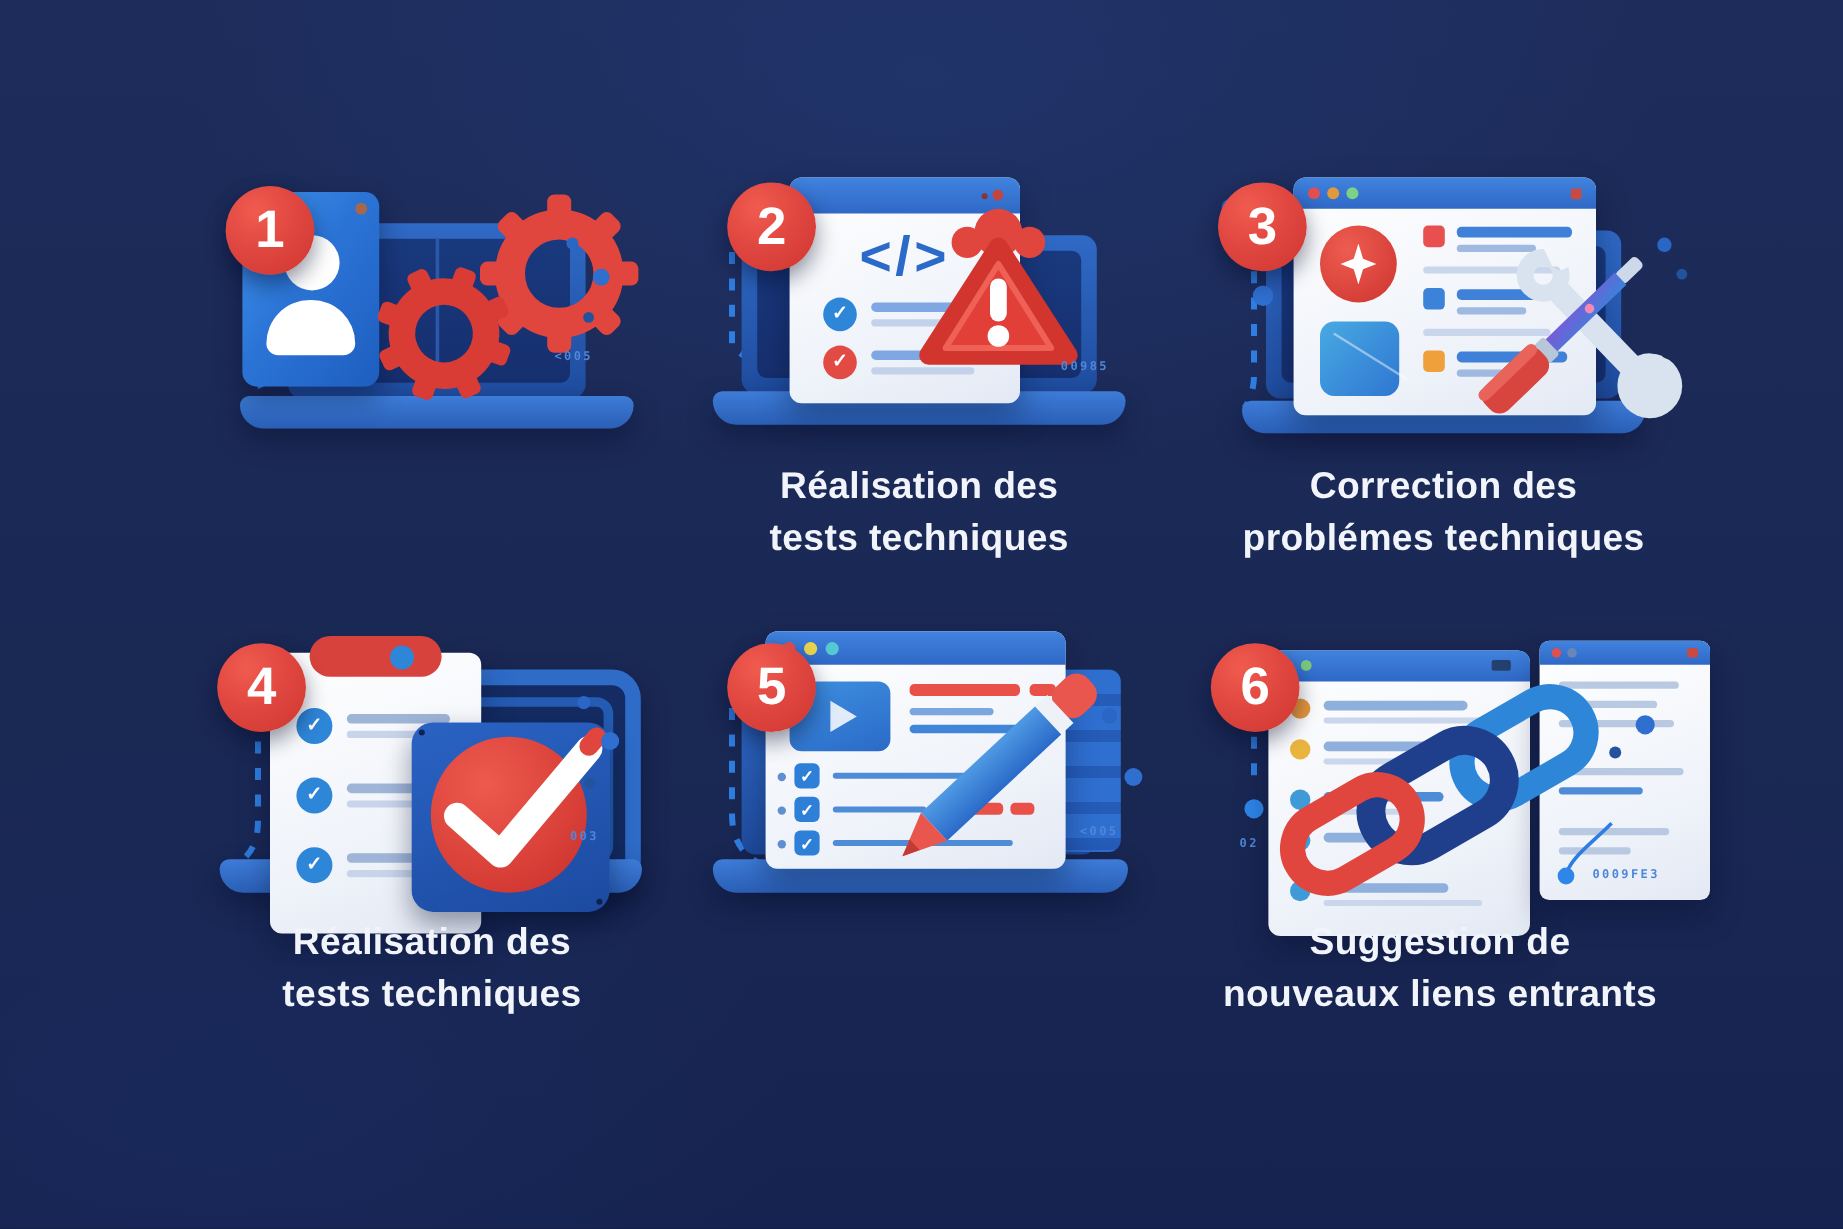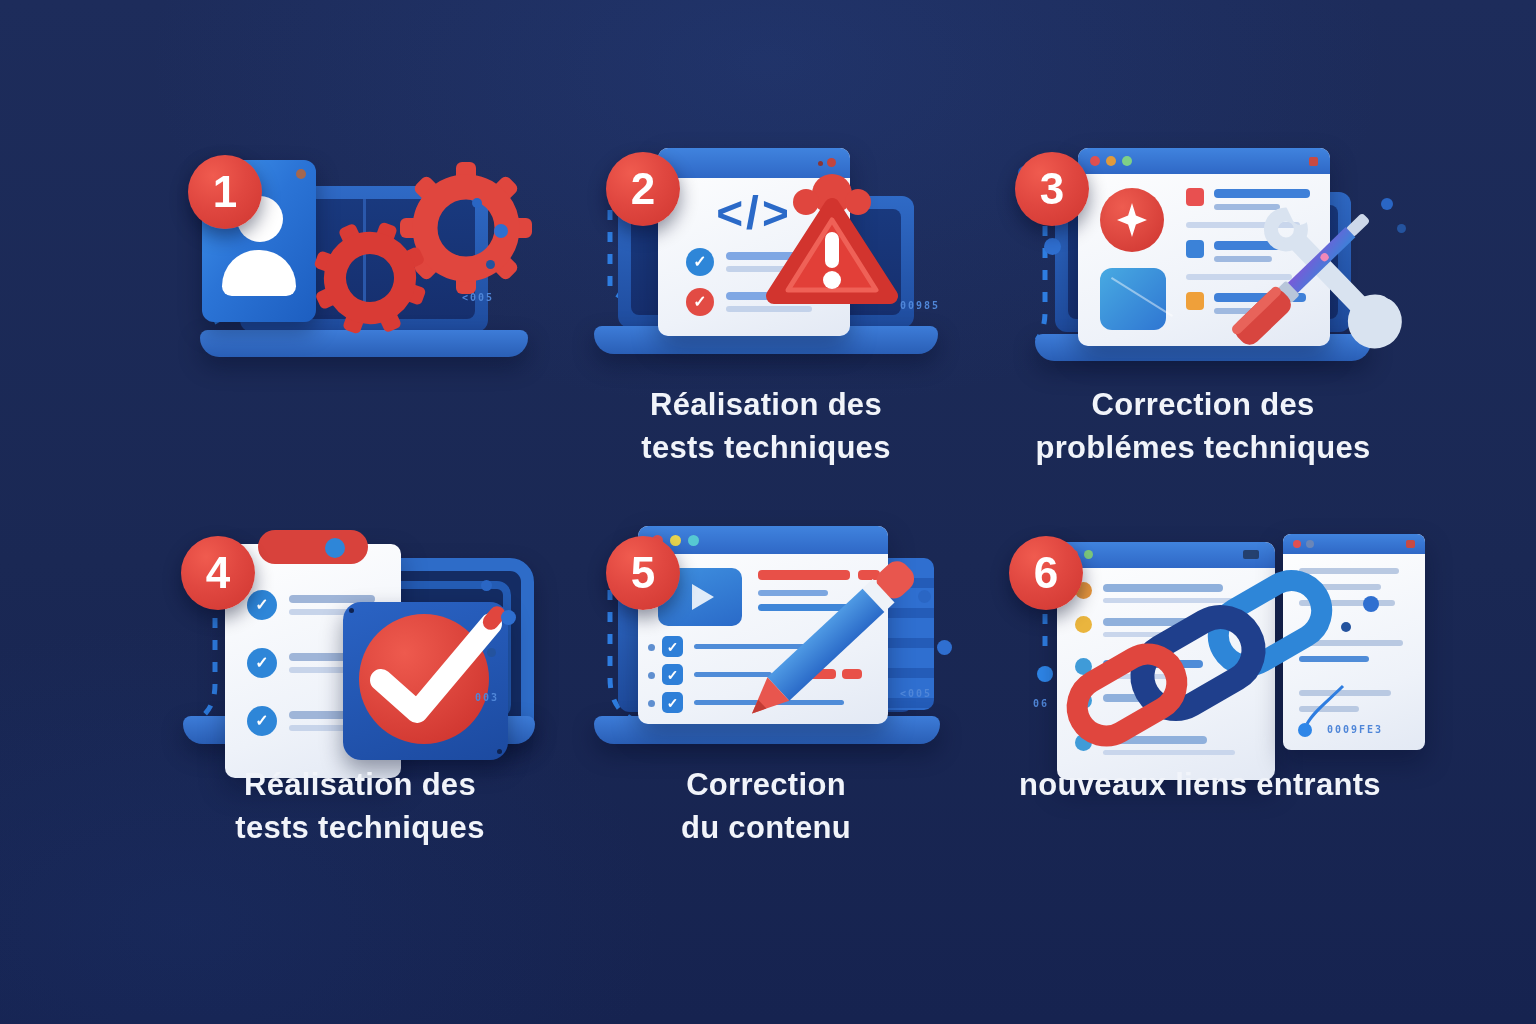--- a/index.html
+++ b/index.html
@@ -130,21 +130,21 @@
       </div>
       <svg class="dash" style="left:190px;top:34px;width:152px;height:146px;" viewBox="0 0 152 146">
         <circle cx="76" cy="20" r="20" fill="#e0463e"></circle>
         <circle cx="50" cy="28" r="13" fill="#e0463e"></circle>
         <circle cx="102" cy="28" r="13" fill="#e0463e"></circle>
         <polygon points="76,32 134,122 18,122" fill="#e23f38" stroke="#d2342e" stroke-width="16" stroke-linejoin="round"></polygon>
         <polygon points="76,46 120,116 32,116" fill="none" stroke="#ef6157" stroke-width="5" stroke-linejoin="round"></polygon>
         <rect x="69" y="58" width="14" height="36" rx="7" fill="#fff"></rect>
         <circle cx="76" cy="106" r="9" fill="#fff"></circle>
       </svg>
-      <div class="micro" style="left:334px;top:160px;">00985</div>
+      <div class="micro" style="left:318px;top:160px;">00985</div>
     </div>
     <div class="badge" style="left:40px;top:12px;">
       <span>2</span>
     </div>
     <div class="caption">
       <div>Réalisation des</div>
       <div>tests techniques</div>
     </div>
   </div>
 
@@ -330,33 +330,29 @@
           <polygon points="120,196 132,196 126,210" fill="#c23b34"></polygon>
         </g>
       </svg>
       <div class="dot" style="left:352px;top:70px;width:13px;height:13px;background:#2a66c4;"></div>
       <div class="dot" style="left:371px;top:120px;width:15px;height:15px;background:#2f6fd0;"></div>
       <div class="micro" style="left:334px;top:168px;">&lt;005</div>
     </div>
     <div class="badge" style="left:40px;top:16px;">
       <span>5</span>
     </div>
-    <div class="caption">
-      <div>Correction</div>
-      <div>du contenu</div>
-    </div>
   </div>
 
   <div class="cell" style="left:975px;top:520px;width:450px;height:360px;">
     <div class="art">
       <svg class="dash" style="left:58px;top:72px;width:40px;height:130px;">
         <path d="M12,0 V62" fill="none" stroke="#2e7de0" stroke-width="5" stroke-dasharray="10 12"></path>
         <circle cx="12" cy="82" r="8" fill="#2e86e8"></circle>
       </svg>
-      <div class="micro" style="left:58px;top:178px;">06</div>
+      <div class="micro" style="left:58px;top:178px;">02</div>
       <div class="doc" style="left:82px;top:22px;width:218px;height:238px;">
         <div class="doc-head" style="height:26px;">
           <div class="dot" style="left:12px;top:8px;width:9px;height:9px;background:#e05050;"></div>
           <div class="dot" style="left:27px;top:8px;width:9px;height:9px;background:#7cc87c;"></div>
           <div class="sq" style="right:16px;top:8px;width:16px;height:9px;background:#24406e;border-radius:2px;"></div>
         </div>
         <div class="dot" style="left:18px;top:40px;width:17px;height:17px;background:#e8973c;"></div>
         <div class="line" style="left:46px;top:42px;width:120px;height:8px;background:#8fb0dc;"></div>
         <div class="line" style="left:46px;top:56px;width:150px;height:5px;background:#c9d6ec;"></div>
         <div class="dot" style="left:18px;top:74px;width:17px;height:17px;background:#eab53e;"></div>
@@ -397,20 +393,21 @@
         <circle cx="14" cy="44" r="7" fill="#2e86e8"></circle>
       </svg>
       <div class="micro" style="left:352px;top:204px;">0009FE3</div>
       <div class="dot" style="left:388px;top:76px;width:16px;height:16px;background:#2f6fd0;"></div>
       <div class="dot" style="left:366px;top:102px;width:10px;height:10px;background:#24539e;"></div>
     </div>
     <div class="badge" style="left:34px;top:16px;">
       <span>6</span>
     </div>
     <div class="caption">
+      <div>Suggestion de</div>
       <div>nouveaux liens entrants</div>
     </div>
   </div>
 
   <div class="dot" style="left:1018px;top:166px;width:13px;height:13px;background:#2a66c4;"></div>
   <div class="dot" style="left:1044px;top:238px;width:17px;height:17px;background:#2f6fd0;"></div>
 
 </div>
 
 </body></html>

